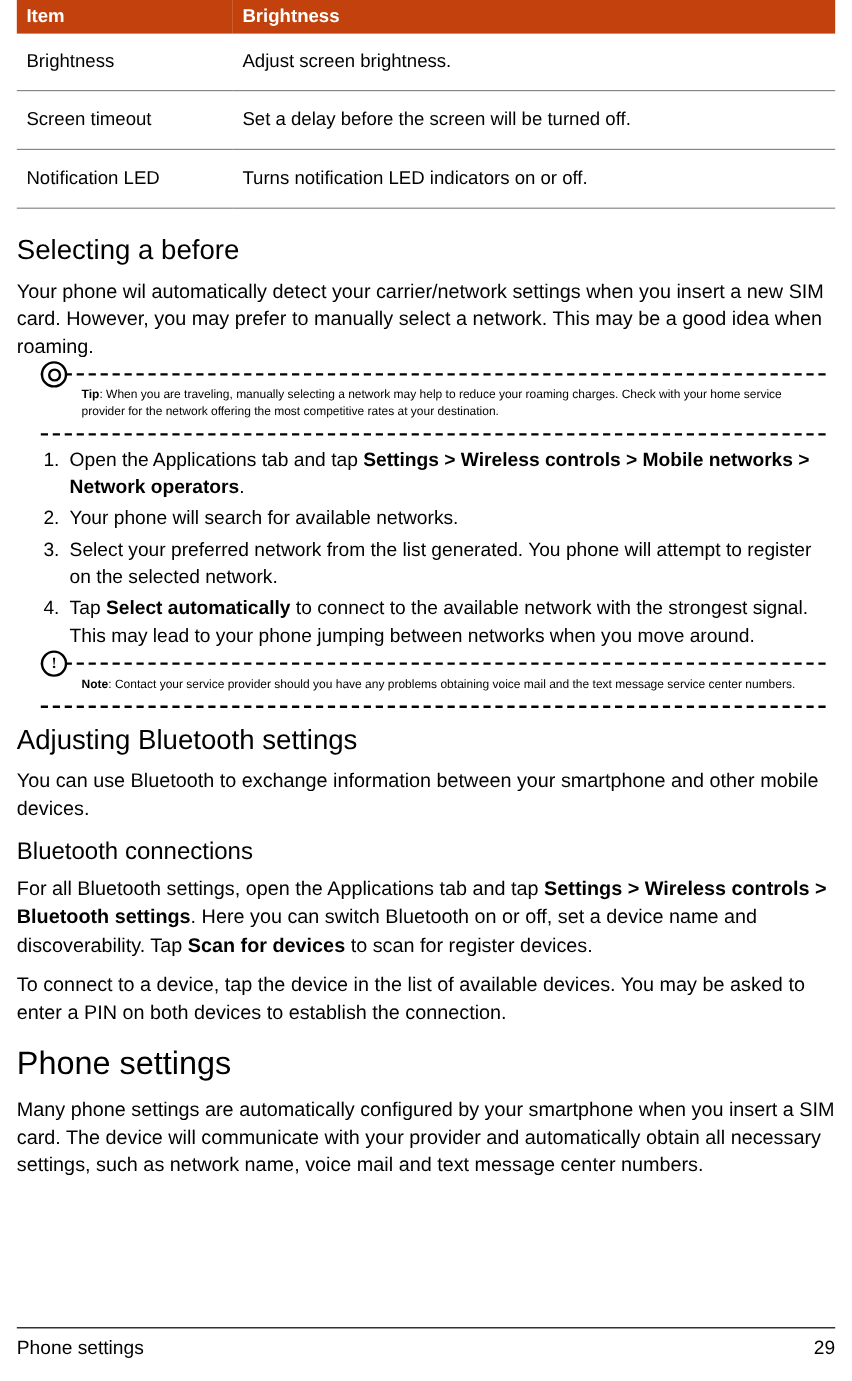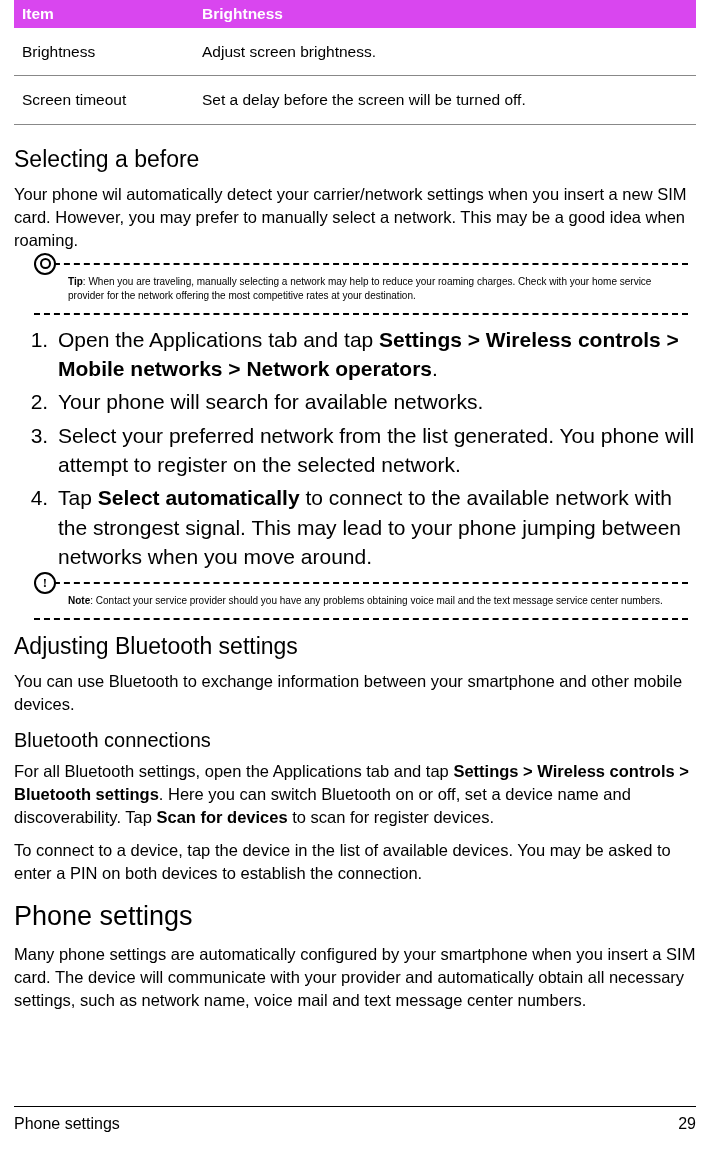--- a/index.html
+++ b/index.html
@@ -11,21 +11,21 @@
       color: #000;
       font-size: 16px;
       line-height: 1.4;
       padding: 0 14px;
     }
     table {
       width: 100%;
       border-collapse: collapse;
       margin-bottom: 18px;
     }
-    thead tr { background: #d946ef; color: #fff; }
+    thead tr { background: #c2410c; color: #fff; }
     th {
       text-align: left;
       font-weight: bold;
       padding: 3px 8px;
       font-size: 15.5px;
     }
     th:first-child { width: 180px; }
     td {
       padding: 13px 8px;
       font-size: 15.5px;
@@ -86,21 +86,21 @@
       position: relative;
     }
     .callout .icon.note::after {
       content: "!";
       font-family: Georgia, serif;
     }
     .callout b { font-weight: bold; }
     ol {
       margin-left: 40px;
       margin-bottom: 10px;
-      font-size: 21px;
+      font-size: 16px;
     }
     ol li {
       margin-bottom: 4px;
       padding-left: 4px;
     }
     .bold-ui { font-weight: bold; }
     .footer {
       position: absolute;
       bottom: 16px;
       left: 14px;
@@ -124,20 +124,24 @@
     </tr>
   </thead>
   <tbody>
     <tr>
       <td>Brightness</td>
       <td>Adjust screen brightness.</td>
     </tr>
     <tr>
       <td>Screen timeout</td>
       <td>Set a delay before the screen will be turned off.</td>
+    </tr>
+    <tr>
+      <td>Notification LED</td>
+      <td>Turns notification LED indicators on or off.</td>
     </tr>
   </tbody>
 </table>
 
 <h2>Selecting a before</h2>
 <p class="body-p">Your phone wil automatically detect your carrier/network settings when you insert a new SIM card. However, you may prefer to manually select a network. This may be a good idea when roaming.</p>
 
 <div class="callout">
   <span class="icon tip"></span>
   <b>Tip</b><span>: When you are traveling, manually selecting a network may help to reduce your roaming charges. Check with your home service provider for the network offering the most competitive rates at your destination.</span>

